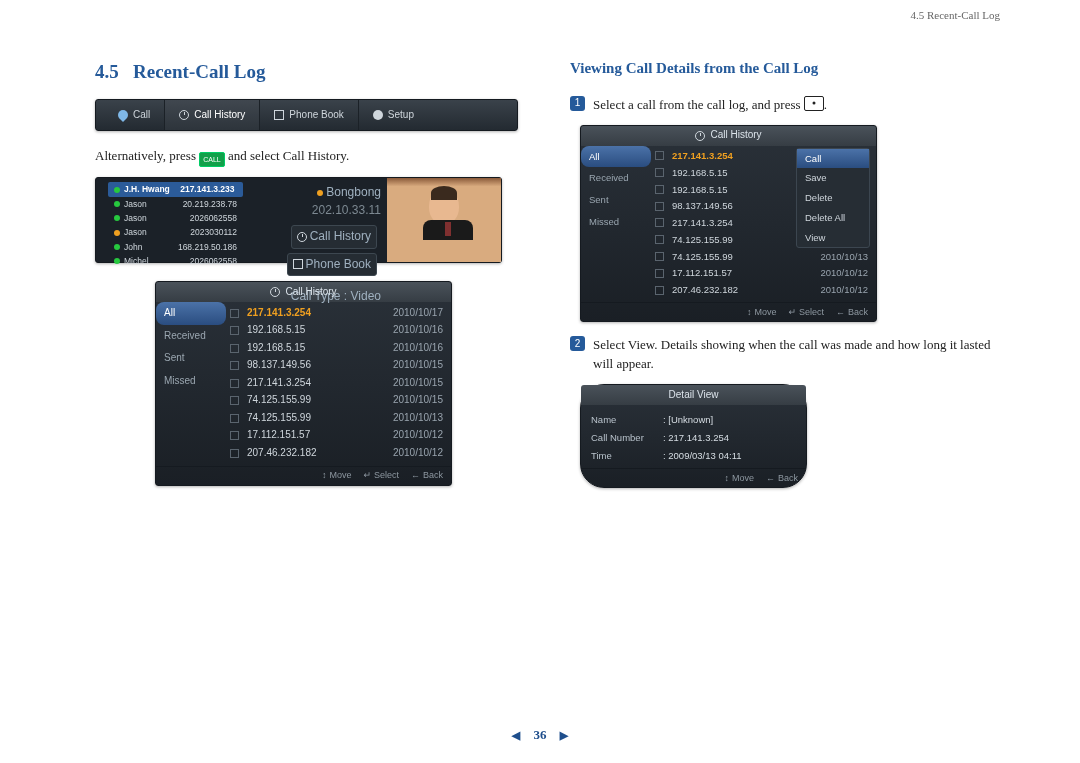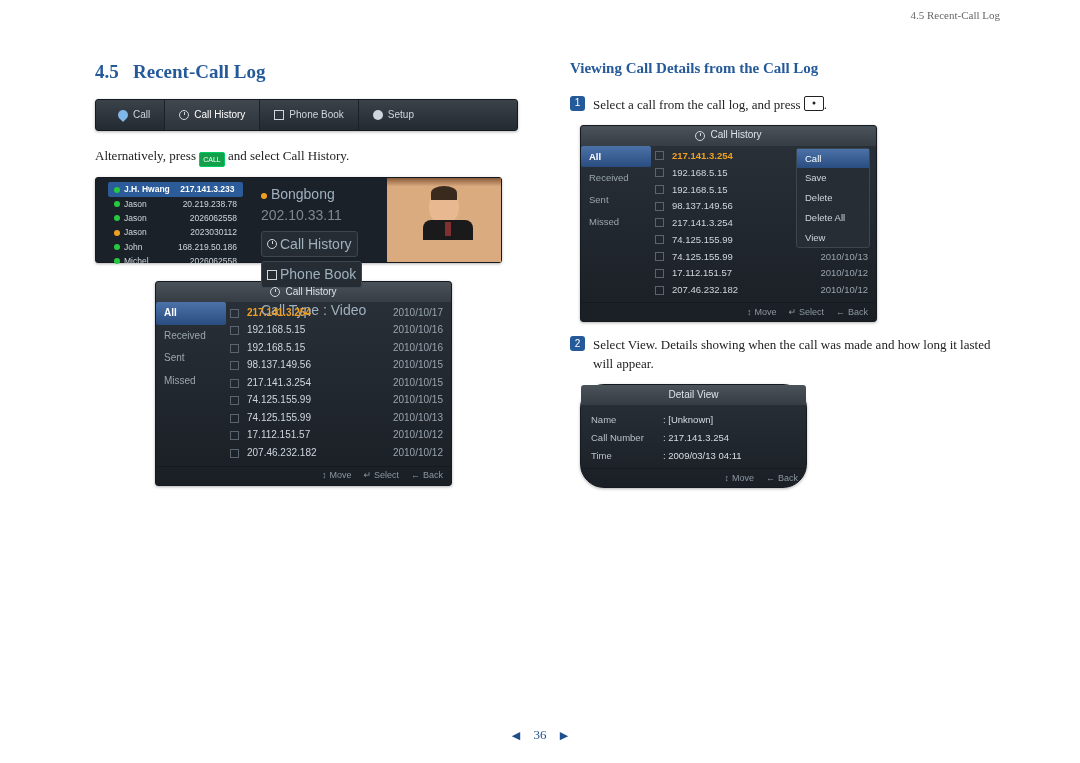--- a/index.html
+++ b/index.html
@@ -86,40 +86,40 @@
   .ic-book { border:1px solid #cfd6dc; box-sizing:border-box;}
   .ic-gear { background:#cfd6dc; border-radius:50%;}
 
   
   .vshot { width:405px; height:84px; display:flex; background:#1b2128; }
   .vshot .list { width:135px; padding:4px 12px; }
   .vshot .list .row { display:flex; align-items:center; gap:4px; padding:1px 6px; font-size:8.5px; color:#cfd6dc;}
   .vshot .list .row.sel { background:#2b5b99; color:#fff; border-radius:2px; font-weight:bold;}
   .presence-g { width:6px;height:6px;border-radius:50%;background:#27c93f;display:inline-block;}
   .presence-a { width:6px;height:6px;border-radius:50%;background:#f0a020;display:inline-block;}
-  .vshot .mid { width:120px; padding:6px 6px; font-size:14px; color:#9fb0bf;}
+  .vshot .mid { width:120px; padding:6px 6px; font-size:12px; color:#9fb0bf;text-align:right;}
   .mid .pill{display:inline-flex;align-items:center;gap:3px;border:1px solid #3d4750;background:#252c33;border-radius:3px;padding:2px 5px;margin-right:4px;margin-bottom:4px;}
   .vshot .photo { flex:1; background:linear-gradient(#8a5a3a 0%, #d9ab7f 10%, #d9ab7f 100%); position:relative; }
   .face{position:absolute;top:10px;left:50%;transform:translateX(-50%);width:42px;height:50px;}
   .face .head{width:30px;height:36px;background:#e8b890;border-radius:50% 50% 45% 45%;margin:0 auto;position:relative;}
   .face .hair{position:absolute;top:-2px;left:2px;width:26px;height:14px;background:#3a2a1e;border-radius:50% 50% 0 0;}
   .face .body{width:50px;height:20px;background:#1a1a1a;border-radius:8px 8px 0 0;margin:-4px auto 0;position:relative;}
   .face .tie{position:absolute;top:2px;left:50%;transform:translateX(-50%);width:6px;height:14px;background:#803030;}
 
   
   .histshot { width:295px; margin-left:60px; }
   .histshot .hdr, .rhist .hdr, .detail .hdr {
     height:20px; display:flex; align-items:center; justify-content:center;
     background:linear-gradient(#4a525a,#363d44); color:#dbe3ea;
     border-radius:3px 3px 0 0; font-size:10px; gap:5px;
   }
   .histbody, .rbody { display:flex; }
   .side { width:70px; }
   .side .sitem { padding:4px 8px; color:#9aa6b0; }
-  .side .sitem.sel { background:linear-gradient(#4b72a8,#2a4d80); color:#fff; border-radius:2px;font-weight:bold;}
+  .side .sitem.sel { background:linear-gradient(#4b72a8,#2a4d80); color:#fff; border-radius:8px;}
   .tbl { flex:1; padding:2px 0 4px; }
   .trow { display:flex; align-items:center; padding:1.5px 8px 1.5px 4px; }
   .cbx { width:9px;height:9px;border:1px solid #5a646e;margin-right:8px;box-sizing:border-box;}
   .ip { flex:1; color:#cfd6dc; }
   .ip.act { color:#f0a020; font-weight:bold;}
   .dt { color:#99a4ae; }
   .ftr { height:18px; border-top:1px solid #151a20; display:flex; align-items:center; justify-content:flex-end; padding:0 8px; gap:12px; color:#8d97a0; font-size:9px;}
   .ftr .ic-arrows::before{content:"\2195";margin-right:3px;}
   .ftr .ic-enter::before{content:"\21B5";margin-right:3px;}
   .ftr .ic-back::before{content:"\2190";margin-right:3px;}
@@ -142,21 +142,21 @@
   ul.bullets { list-style:none; padding:0; margin:10px 0 0 18px;}
   ul.bullets li::before { content:"\2022"; color:#2a6cb6; margin-right:8px;}
   ul.bullets li { margin-bottom:8px; }
 
   .numstep { display:flex; gap:8px; margin-bottom:10px;}
   .numstep .badge { width:15px;height:15px;background:#255a9a;color:#fff;font-size:10px;display:flex;align-items:center;justify-content:center;border-radius:3px;font-family:Arial; flex-shrink:0;}
   .numstep .txt { flex:1; }
 
   .pager {
     position:absolute; bottom:18px; left:0; right:0; text-align:center;
-    color:#1e4e8c; font-weight:normal; font-size:13px;
+    color:#1e4e8c; font-weight:bold; font-size:13px;
   }
   .pager .tri { font-size:11px; color:#1e4e8c; margin:0 10px; cursor:pointer;}
 </style>
 </head>
 <body>
 
 <div class="runhead" style="padding-right:80px;">4.5 Recent-Call Log</div>
 
 <div class="page">
 

